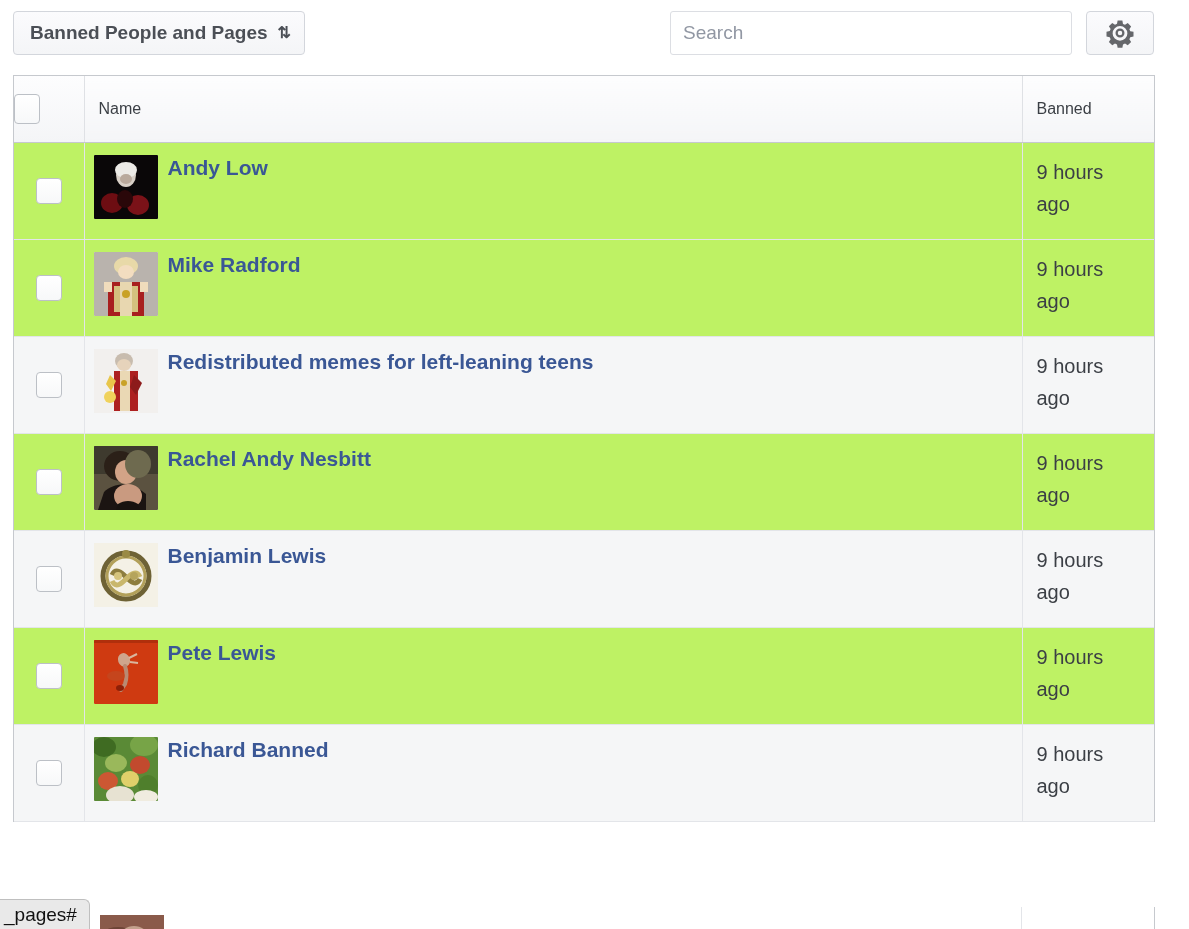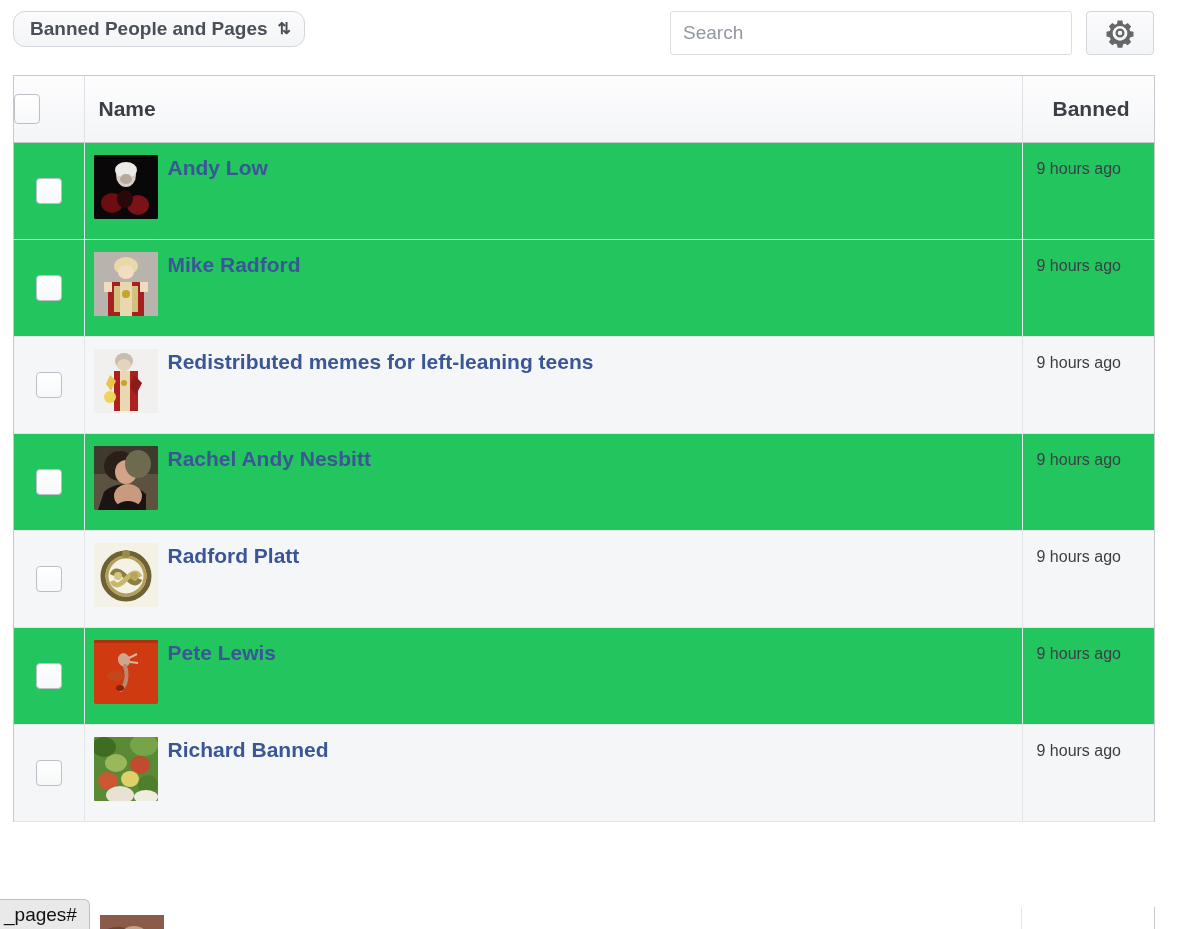--- a/index.html
+++ b/index.html
@@ -27,28 +27,28 @@
     width: 1189px;
     height: 68px;
     display: flex;
     align-items: center;
   }
 
   .scope-select {
     position: absolute;
     left: 13px;
     top: 11px;
-    height: 36px;
+    height: 44px;
     display: flex;
     align-items: center;
     gap: 10px;
     padding: 0 14px 0 16px;
     background: linear-gradient(to bottom, #fbfbfd 0%, #f4f5f7 100%);
     border: 1px solid #d3d6dc;
-    border-radius: 12px;
+    border-radius: 4px;
     font-size: 19px;
     font-weight: bold;
     color: #4b4f56;
     cursor: pointer;
     white-space: nowrap;
   }
   .scope-select .updown {
     font-size: 16px;
     line-height: 1;
     color: #4b4f56;
@@ -113,37 +113,37 @@
   table.grid col.c-name  { width: 938px; }
   table.grid col.c-when  { width: 134px; }
 
   thead th {
     height: 66px;
     background: linear-gradient(to bottom, #fdfdfe 0%, #f4f5f7 100%);
     border-bottom: 1px solid #c6c9ce;
     border-right: 1px solid #dfe1e5;
     text-align: left;
     vertical-align: middle;
-    font-size: 21px;
-    font-weight: bold;
+    font-size: 16px;
+    font-weight: normal;
     color: #3b3f45;
     padding: 0 14px;
     margin-left: 36px;
   }
   thead th.th-check { padding: 0; text-align: center; }
-  thead th.th-when { border-right: none; padding-left: 30px; }
+  thead th.th-when { border-right: none; padding-left: 14px; }
 
   tbody td {
     border-bottom: 1px solid #e3e5e9;
     border-right: 1px solid #e3e5e9;
     vertical-align: top;
     padding: 0;
     background: transparent;
   }
-  tbody tr.row-odd  td { background: #22c55e; }
+  tbody tr.row-odd  td { background: #bef264; }
   tbody tr.row-even td { background: #f5f6f7; }
   tbody td.td-when { border-right: none; }
 
   .cell-check {
     height: 96px;
     display: flex;
     align-items: center;
     justify-content: center;
   }
 
@@ -182,21 +182,21 @@
     text-decoration: none;
     line-height: 1.15;
     padding-top: 1px;
     cursor: pointer;
     white-space: nowrap;
   }
 
   .cell-when {
     height: 68px;
     padding: 13px 14px 0 14px;
-    font-size: 16px;
+    font-size: 20px;
     color: #3b3f45;
     line-height: 1.6;
   }
   .when-text {
     display: block;
     max-width: 100px;
   }
 
   
   .partial-row {
@@ -426,21 +426,21 @@
                     <rect width="64" height="64" fill="#f4f1e6"></rect>
                     <circle cx="32" cy="33" r="23" fill="none" stroke="#6e6235" stroke-width="5"></circle>
                     <circle cx="32" cy="33" r="19" fill="none" stroke="#b2a05a" stroke-width="3"></circle>
                     <path d="M18 32c4-8 10-2 14 2s10 10 14 2" fill="none" stroke="#8d7d3e" stroke-width="5"></path>
                     <path d="M18 38c4 8 10 2 14-2s10-10 14-2" fill="none" stroke="#c9b76c" stroke-width="5"></path>
                     <circle cx="32" cy="11" r="4" fill="#9a8a45"></circle>
                     <circle cx="24" cy="33" r="4" fill="#d5c47d"></circle>
                     <circle cx="40" cy="33" r="4" fill="#b5a45c"></circle>
                   </svg>
                 </span>
-                <span class="name-link">Radford Platt</span>
+                <span class="name-link">Benjamin Lewis</span>
               </div>
             </td>
             <td class="td-when">
               <div class="cell-when">
                 <span class="when-text">9 hours ago</span>
               </div>
             </td>
           </tr>
           <tr class="row-odd">
             <td>

